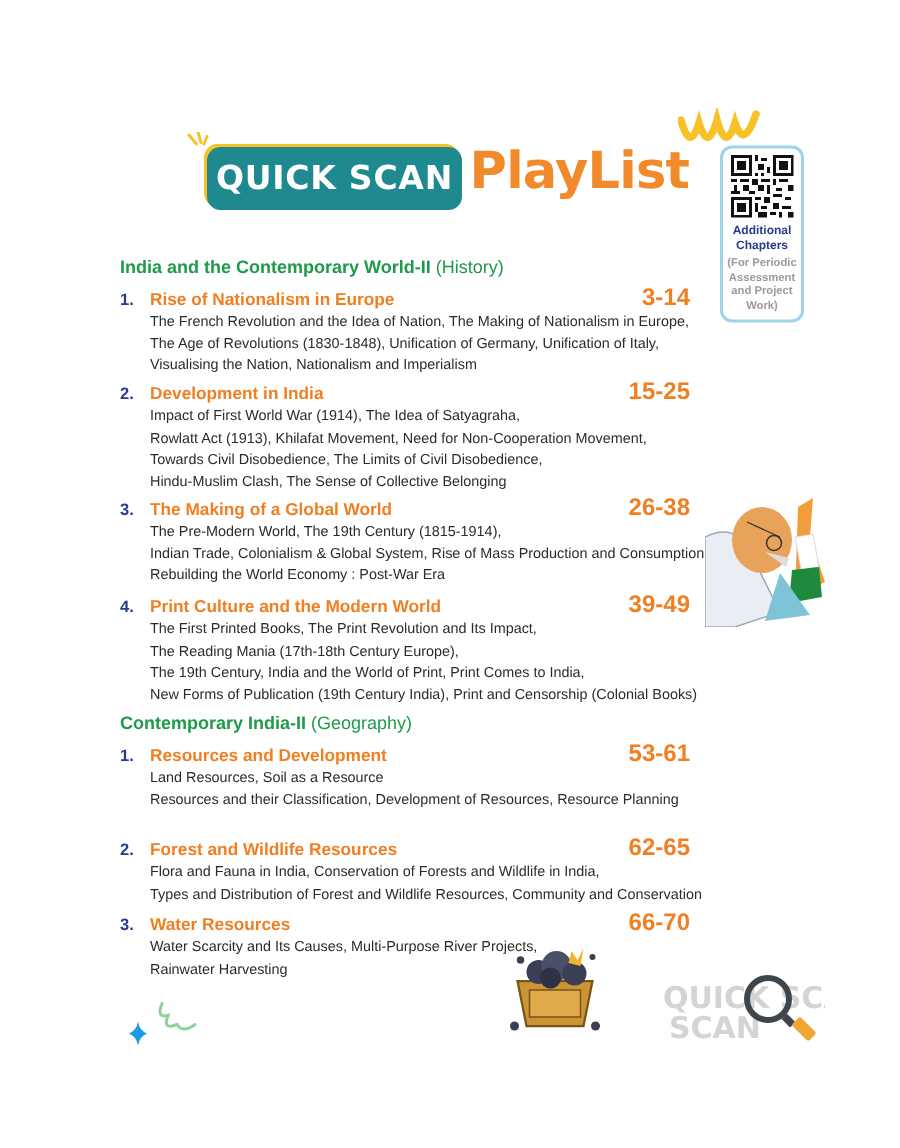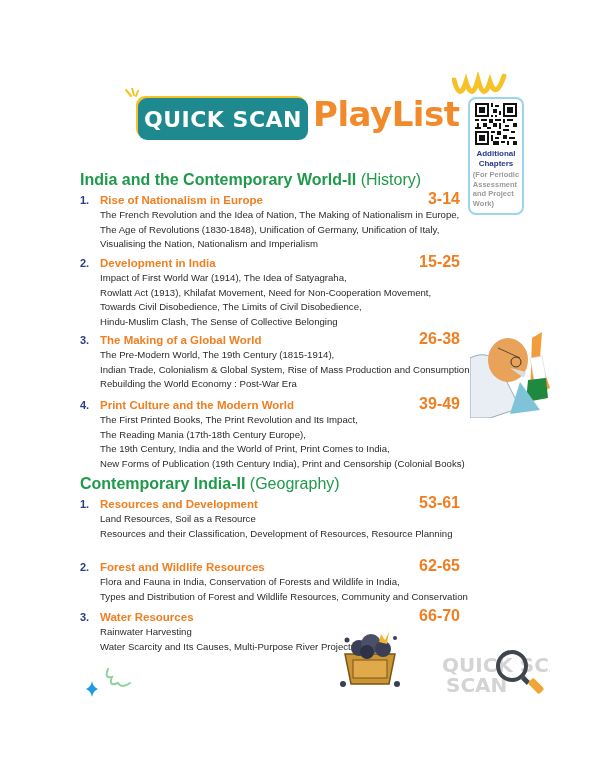--- a/index.html
+++ b/index.html
@@ -14,29 +14,29 @@
     font-size: 22px; letter-spacing: 0.5px; display: flex; align-items: center; justify-content: center;
   }
   .qs-spark { position: absolute; left: 124px; top: 88px; width: 16px; height: 14px; }
   .playlist {
     position: absolute; left: 313px; top: 94px; font-family: "DejaVu Sans", sans-serif;
     font-weight: bold; font-size: 34px; color: #f18a2b; letter-spacing: -0.5px;
   }
   .squiggle { position: absolute; left: 452px; top: 72px; width: 60px; height: 30px; }
 
   .qr-card {
-    position: absolute; left: 468px; top: 97px; width: 56px; height: 118px;
+    position: absolute; left: 480px; top: 97px; width: 56px; height: 118px;
     border: 2px solid #9fd3ea; border-radius: 8px; background: #fff;
     display: flex; flex-direction: column; align-items: center; padding-top: 4px;
   }
   .qr-code { width: 42px; height: 42px; }
   .qr-title { font-size: 8px; font-weight: bold; color: #2a3a8c; text-align: center; line-height: 10px; margin-top: 4px; }
-  .qr-sub { font-size: 7.5px; font-weight: bold; color: #9a9a9a; text-align: left; line-height: 9.5px; margin-top: 1px; }
-
-  .section-title { position: absolute; left: 80px; font-size: 16px; font-weight: bold; color: #1f9a4a; text-align: center; }
+  .qr-sub { font-size: 7.5px; font-weight: bold; color: #9a9a9a; text-align: center; line-height: 9.5px; margin-top: 1px; }
+
+  .section-title { position: absolute; left: 80px; font-size: 12px; font-weight: bold; color: #1f9a4a; text-align: center; }
   .section-title .sub { font-weight: normal; }
 
   .chapter { position: absolute; left: 80px; width: 380px; }
   .ch-head { display: flex; align-items: baseline; height: 16px; }
   .ch-num { width: 20px; font-size: 11px; font-weight: bold; color: #2a3a8c; }
   .ch-title { flex: 1; font-size: 11.5px; font-weight: bold; color: #f07f22; }
   .ch-pages { font-size: 16px; font-weight: bold; color: #f07f22; text-align: right; }
   .ch-topics { margin-left: 20px; font-size: 9.6px; line-height: 14.6px; color: #2b2b2b; margin-top: 2px; }
   .ch-topics div { white-space: nowrap; }
 
@@ -206,22 +206,22 @@
   </div>
 </div>
 
 <div class="chapter" style="top:607px;">
   <div class="ch-head">
     <span class="ch-num">3.</span>
     <span class="ch-title">Water Resources</span>
     <span class="ch-pages">66-70</span>
   </div>
   <div class="ch-topics">
+    <div>Water Scarcity and Its Causes, Multi-Purpose River Projects,</div>
     <div>Rainwater Harvesting</div>
-    <div>Water Scarcity and Its Causes, Multi-Purpose River Projects,</div>
   </div>
 </div>
 
 <svg class="gandhi" viewBox="0 0 100 100">
   <path d="M62 20 L72 14 L70 40 L80 70 L60 80 Z" fill="#f39c3a"></path>
   <path d="M60 40 L72 38 L76 60 L64 62 Z" fill="#fff" stroke="#ccc" stroke-width="0.5"></path>
   <path d="M58 62 L76 60 L78 80 L56 84 Z" fill="#1f8a3e"></path>
   <path d="M0 40 Q20 30 30 50 L50 90 L20 100 L0 100 Z" fill="#e9eef5" stroke="#9aa8bb" stroke-width="1"></path>
   <ellipse cx="38" cy="42" rx="20" ry="22" fill="#e8a25a"></ellipse>
   <path d="M40 50 L56 54 L54 60 Z" fill="#ddd"></path>

